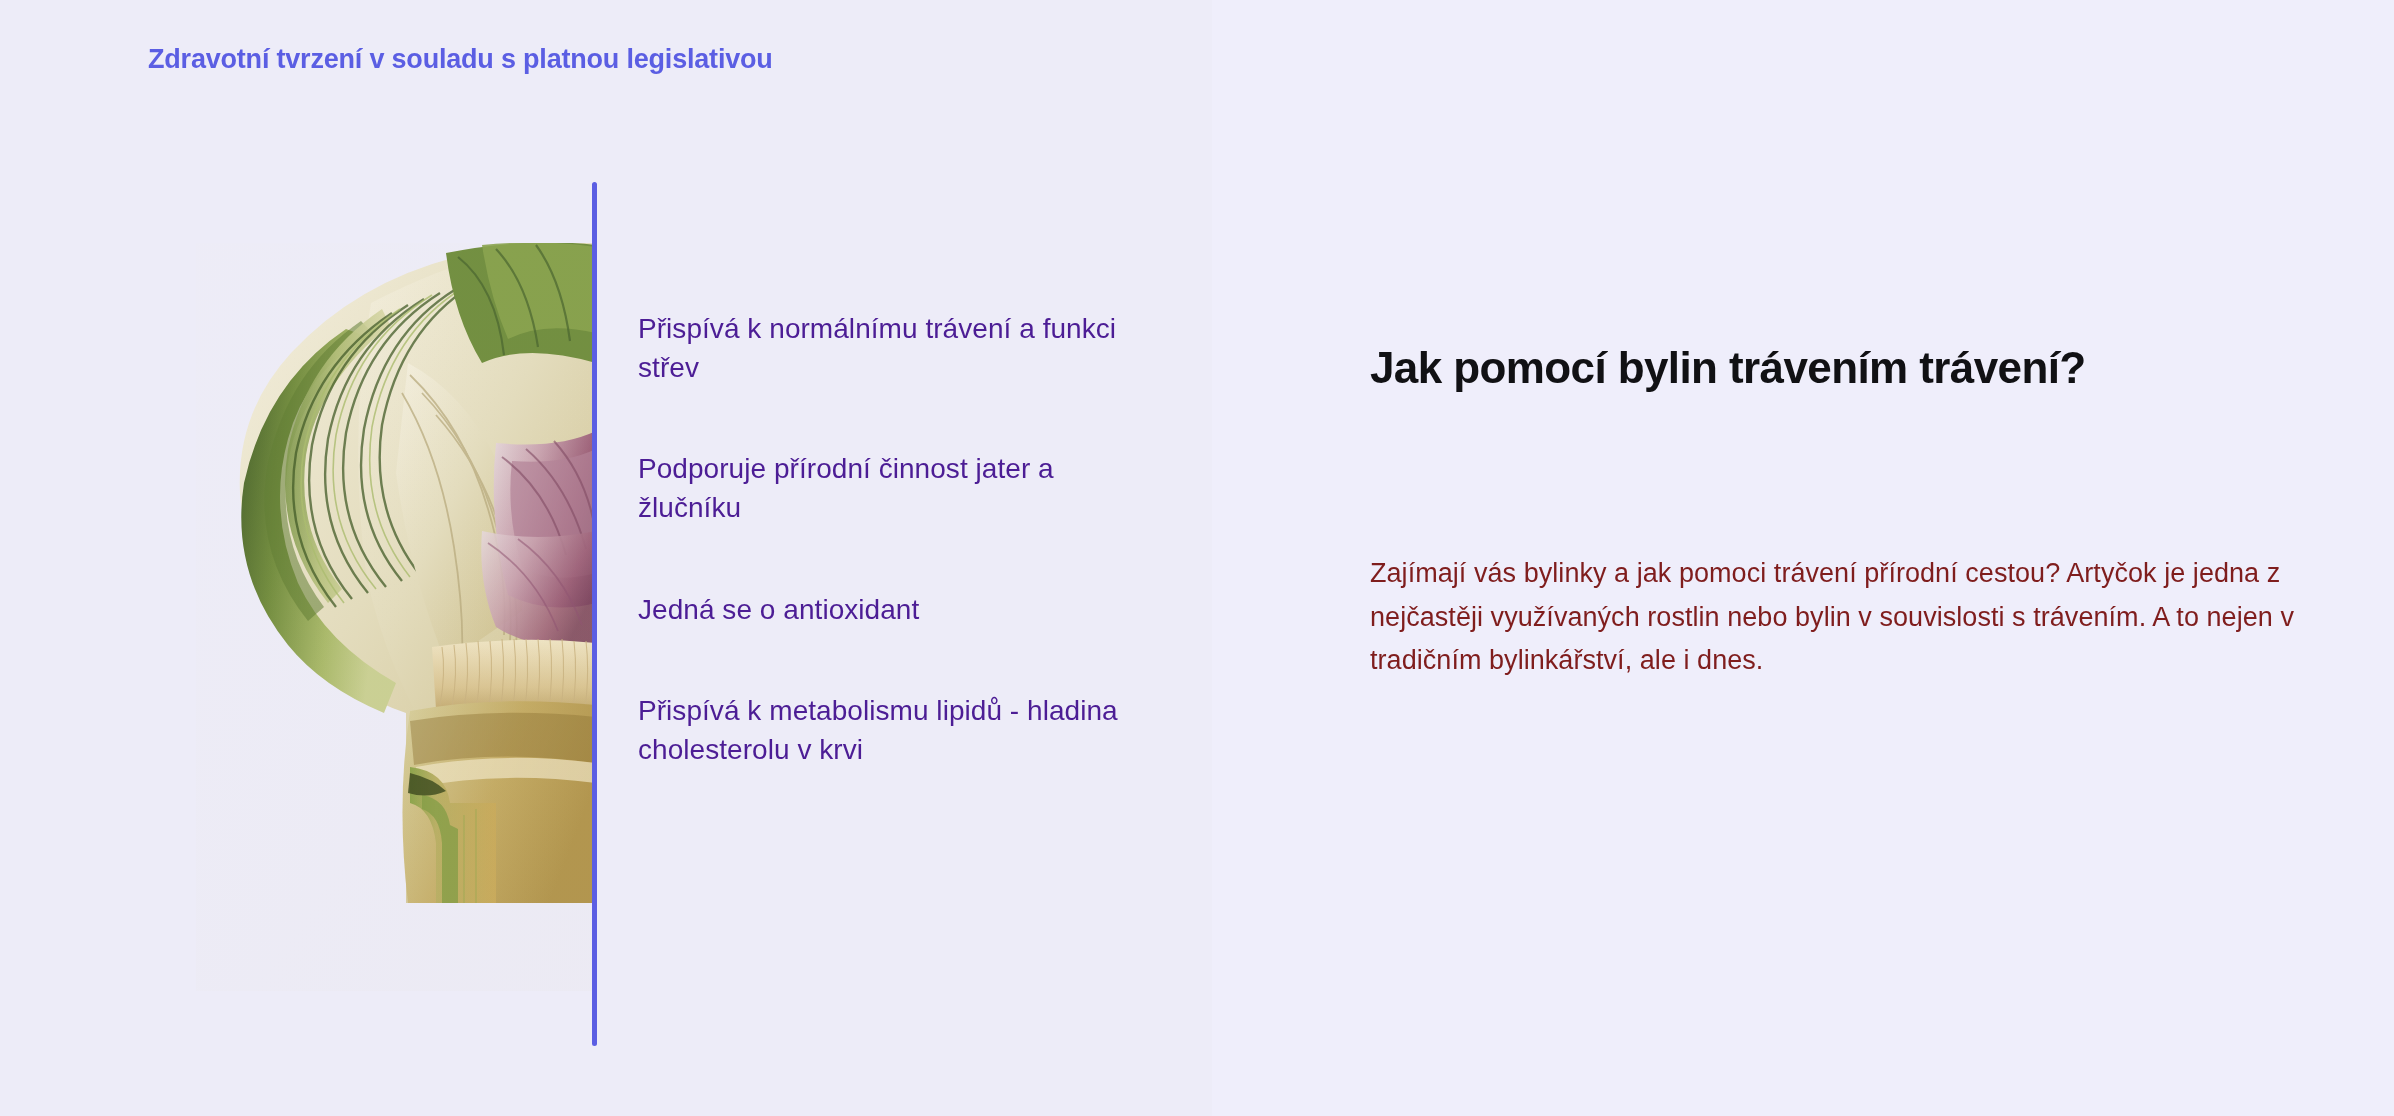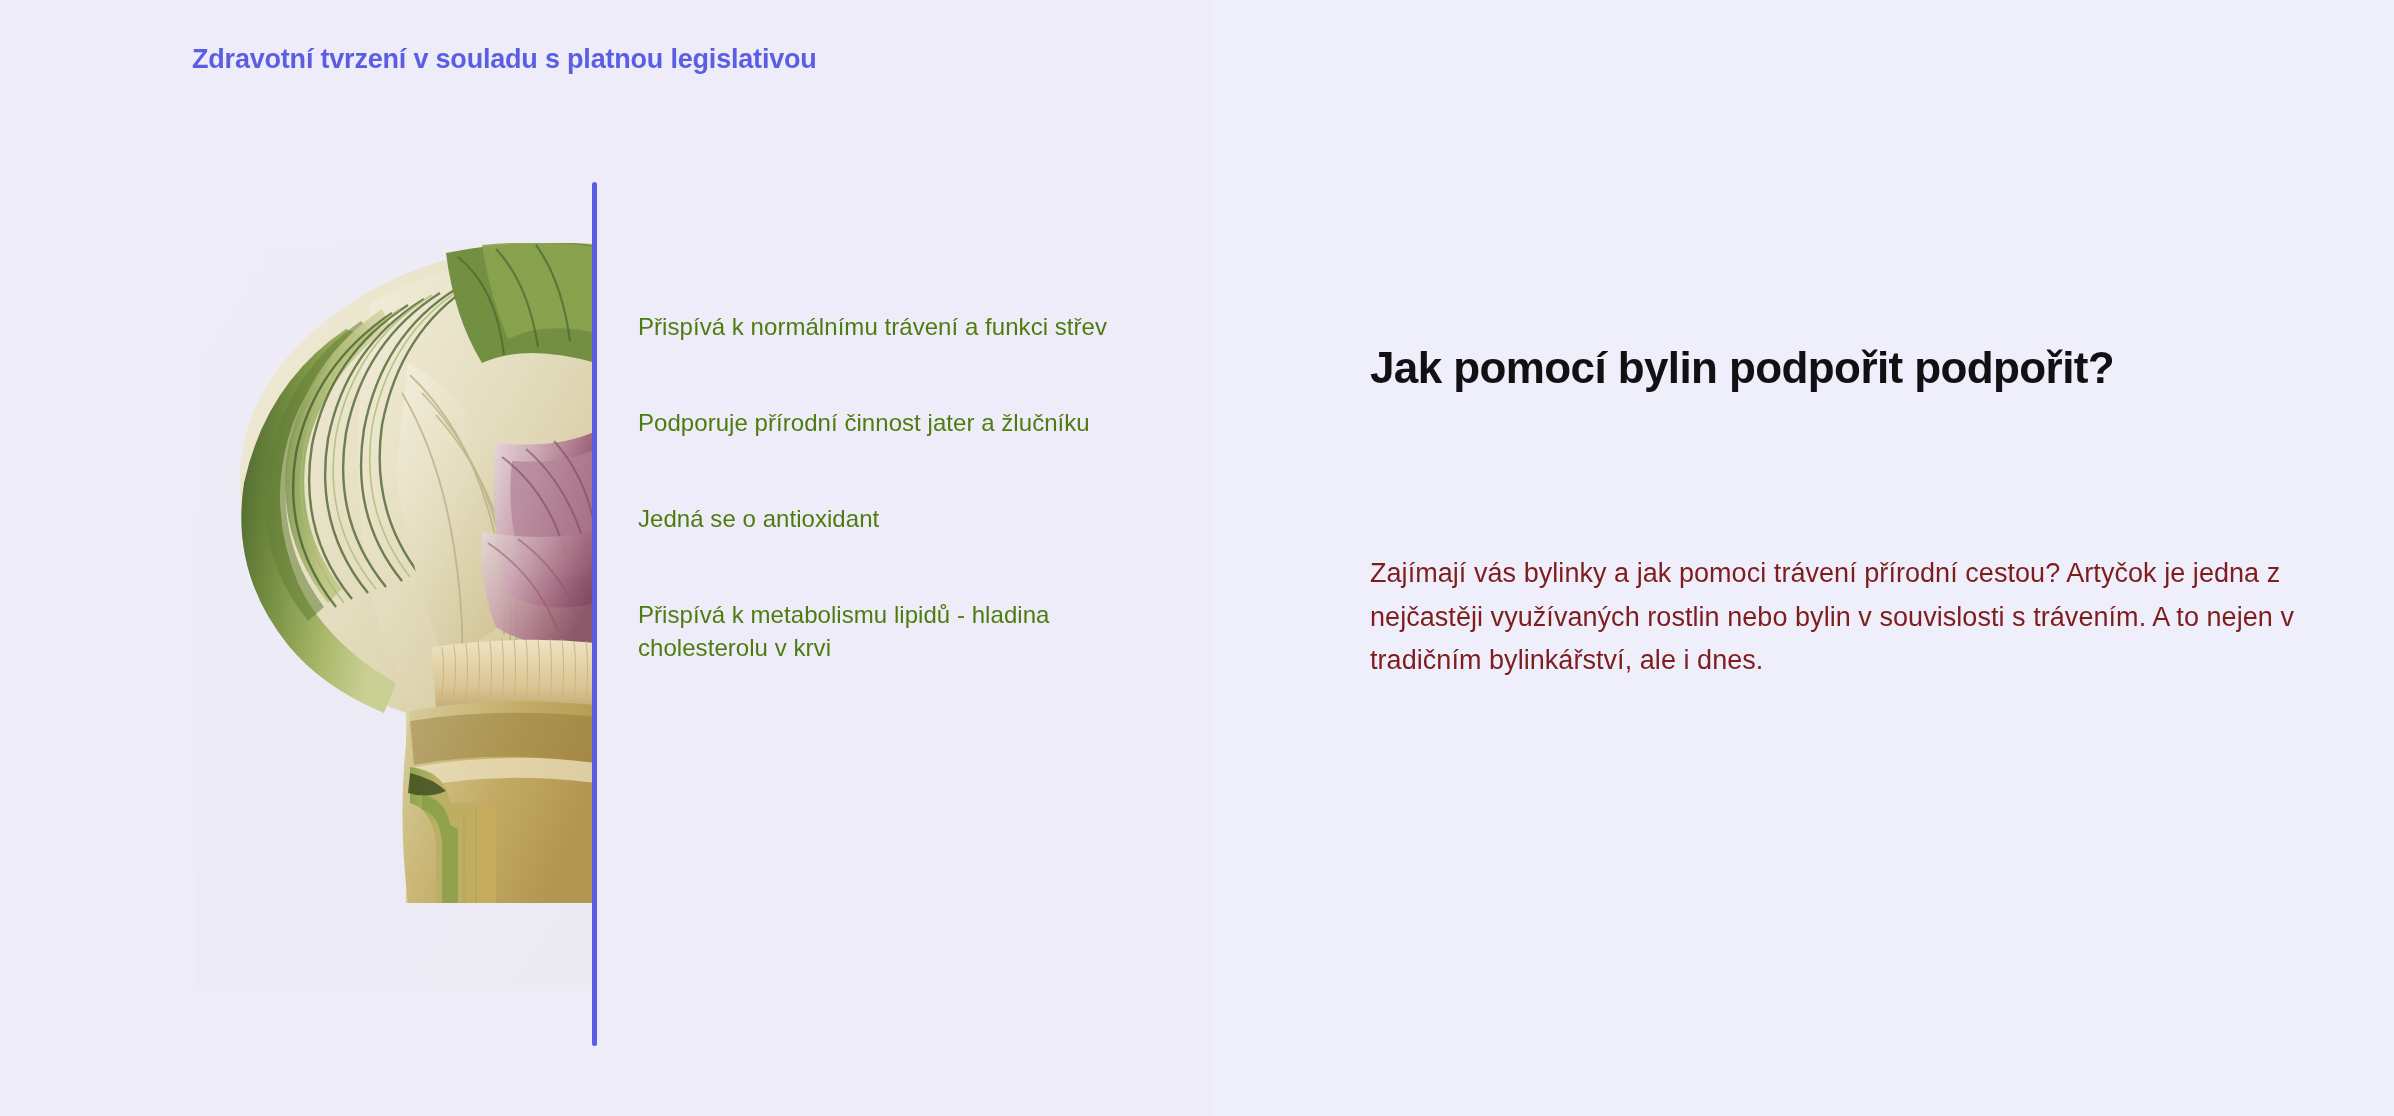--- a/index.html
+++ b/index.html
@@ -36,21 +36,20 @@
   
   .section-title {
     position: absolute;
     left: 148px;
     top: 44px;
     font-size: 27px;
     font-weight: 700;
     letter-spacing: -0.2px;
     color: #5b5ee3;
     white-space: nowrap;
-    margin-left: 44px;
   }
 
   
   .left-col {
     position: absolute;
     left: 0; top: 0;
     width: 1212px; height: 1116px;
   }
 
   .divider {
@@ -75,23 +74,23 @@
   .photo svg { display: block; width: 400px; height: 748px; }
 
   
   .claims {
     position: absolute;
     left: 638px;
     top: 310px;
     width: 520px;
   }
   .claim {
-    font-size: 24px;
+    font-size: 28px;
     line-height: 1.38;
-    color: #4d7c0f;
+    color: #4c1d95;
     letter-spacing: 0.05px;
     margin-bottom: 63px;
   }
   .claim:last-child { margin-bottom: 0; }
 
   
   .right-col {
     position: absolute;
     left: 1370px;
     top: 0;
@@ -271,17 +270,17 @@
     <ul class="claims" style="list-style:none;">
       <li class="claim">Přispívá k normálnímu trávení a funkci střev</li>
       <li class="claim">Podporuje přírodní činnost jater a žlučníku</li>
       <li class="claim">Jedná se o antioxidant</li>
       <li class="claim">Přispívá k metabolismu lipidů - hladina cholesterolu v krvi</li>
     </ul>
 
   </div>
 
   <div class="right-col">
-    <h1 class="article-heading">Jak pomocí bylin podpořit podpořit?</h1>
+    <h1 class="article-heading">Jak pomocí bylin trávením trávení?</h1>
     <p class="article-body">Zajímají vás bylinky a jak pomoci trávení přírodní cestou? Artyčok je jedna z nejčastěji využívaných rostlin nebo bylin v souvislosti s trávením. A to nejen v tradičním bylinkářství, ale i dnes.</p>
   </div>
 
 </div>
 
 </body></html>

